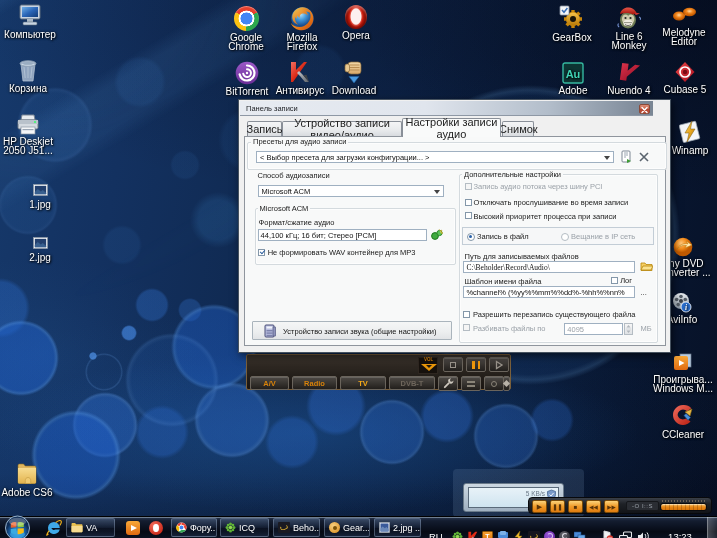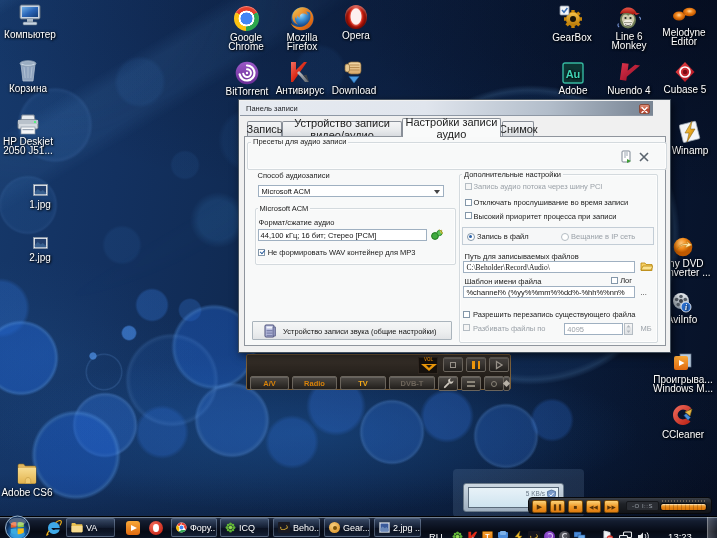--- a/index.html
+++ b/index.html
@@ -549,20 +549,21 @@
   <div id="client">
 
     <div class="tab" style="left:4.8px;width:35.5px;">Запись</div>
     <div class="tab" style="left:40.1px;width:120px;">Устройство записи видео/аудио</div>
     <div class="tab act" style="left:159.9px;width:99px;">Настройки записи аудио</div>
     <div class="tab" style="left:260.3px;width:32px;">Снимок</div>
     <div id="tabpage">
 
       <div class="gbox" style="left:2px;top:5px;width:420px;height:28px;"></div>
       <div class="glab" style="left:6px;top:0px;">Пресеты для аудио записи</div>
+      <div class="combo" style="left:11px;top:14px;width:358px;">&lt; Выбор пресета для загрузки конфигурации... &gt;</div>
       <svg style="position:absolute;left:375px;top:13px;" width="14" height="14" viewBox="0 0 14 14">
           <rect x="2" y="1" width="8" height="11" rx="1" fill="#fff" stroke="#7c8794"></rect>
           <path d="M4 3h4M4 5h4M4 7h2" stroke="#9aa5b0" stroke-width="1"></path>
           <path d="M7 9l4 2-4 2z" fill="#3f9c35"></path>
         </svg>
       <svg style="position:absolute;left:393px;top:14px;" width="12" height="12" viewBox="0 0 12 12">
           <path d="M2 2L10 10M10 2L2 10" stroke="#5a646e" stroke-width="1.6"></path>
         </svg>
 
       <div class="lab" style="left:12.6px;top:34px;">Способ аудиозаписи</div>

